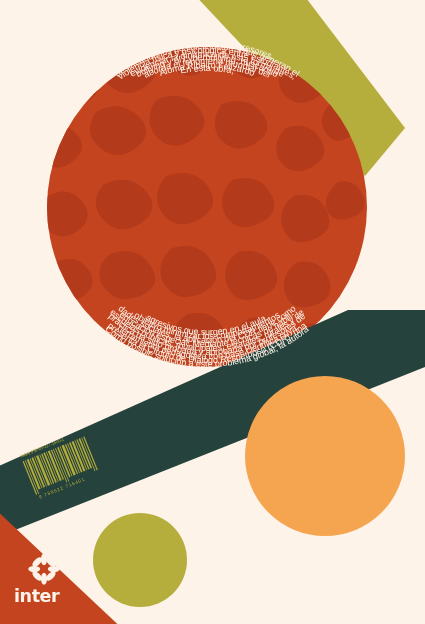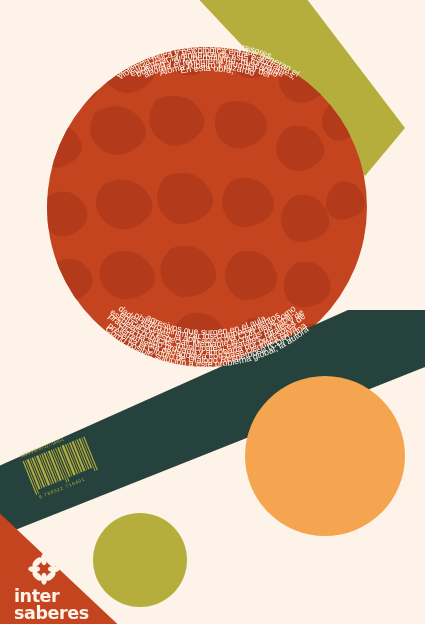--- a/index.html
+++ b/index.html
@@ -196,16 +196,15 @@
         <ellipse cx="8.5" cy="20" rx="7" ry="3.6"></ellipse>
         <ellipse cx="31.5" cy="20" rx="7" ry="3.6"></ellipse>
         <ellipse cx="11.9" cy="11.9" rx="3.6" ry="7" transform="rotate(45 11.9 11.9)"></ellipse>
         <ellipse cx="28.1" cy="11.9" rx="3.6" ry="7" transform="rotate(-45 28.1 11.9)"></ellipse>
         <ellipse cx="11.9" cy="28.1" rx="3.6" ry="7" transform="rotate(-45 11.9 28.1)"></ellipse>
         <ellipse cx="28.1" cy="28.1" rx="3.6" ry="7" transform="rotate(45 28.1 28.1)"></ellipse>
       </g>
       <circle cx="20" cy="20" r="3.4" fill="#c4441f"></circle>
     </svg>
     <p class="logo-word first">inter</p>
-    <p class="logo-word">saberes</p>
   </div>
 
 </div>
 
 </body></html>

